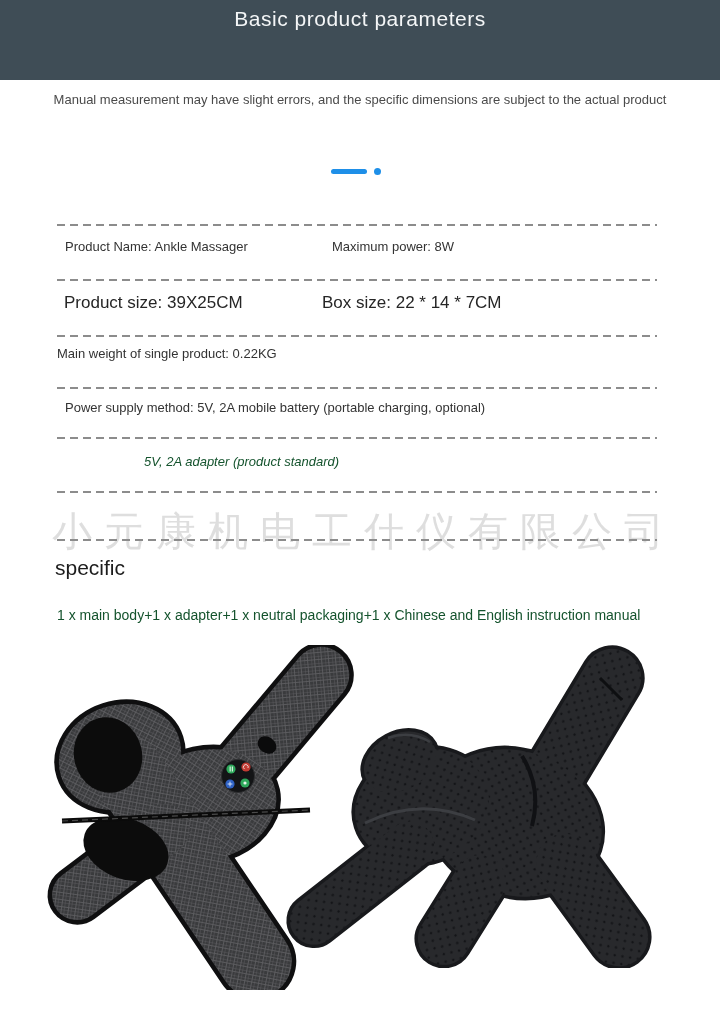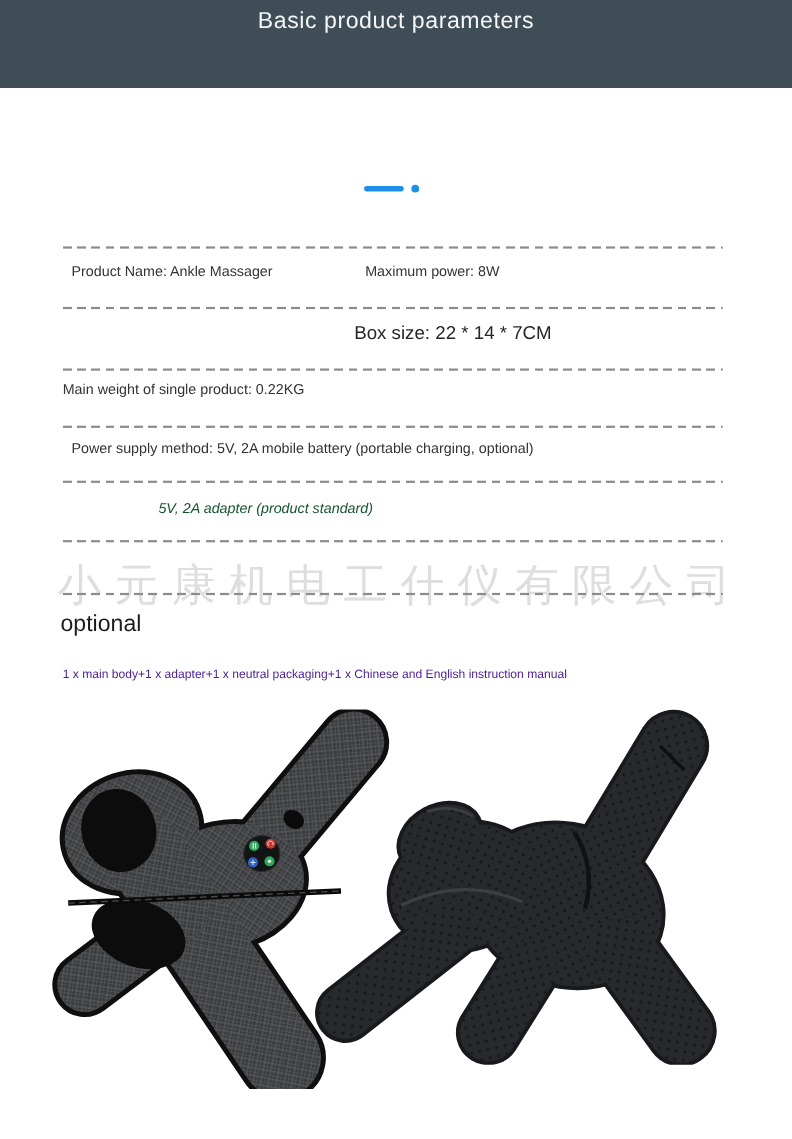--- a/index.html
+++ b/index.html
@@ -45,63 +45,65 @@
     font-size:40px;color:#bfbfbf;opacity:.5;letter-spacing:12px;
     white-space:nowrap;overflow:hidden;
   }
   
   .inv-heading{
     position:absolute;left:55px;top:556px;
     font-size:21px;color:#1c1c1c;font-weight:400;
   }
   .inv-items{
     position:absolute;left:57px;top:607px;width:640px;
-    font-size:11px;color:#4c1d95;white-space:nowrap;
+    font-size:14px;color:#14532d;white-space:nowrap;
   }
   
   .product-svg{position:absolute;}
   .svg-left{left:20px;top:645px;}
   .svg-right{left:270px;top:638px;}
 </style>
 </head>
 <body>
 
 <div class="page">
 
   <div class="banner">
     <div class="banner-title">Basic product parameters</div>
   </div>
 
+  <div class="note">Manual measurement may have slight errors, and the specific dimensions are subject to the actual product</div>
 
   <div class="deco-line"></div>
   <div class="deco-dot"></div>
 
   <div class="dash" style="top:224px"></div>
   <div class="dash" style="top:279px"></div>
   <div class="dash" style="top:335px"></div>
   <div class="dash" style="top:387px"></div>
   <div class="dash" style="top:437px"></div>
   <div class="dash" style="top:491px"></div>
   <div class="dash" style="top:539px"></div>
 
   <div class="cell" style="left:65px;top:239px">Product Name: Ankle Massager</div>
   <div class="cell" style="left:332px;top:239px">Maximum power: 8W</div>
 
+  <div class="cell big" style="left:64px;top:293px">Product size: 39X25CM</div>
   <div class="cell big" style="left:322px;top:293px">Box size: 22 * 14 * 7CM</div>
 
   <div class="cell" style="left:57px;top:346px">Main weight of single product: 0.22KG</div>
 
   <div class="cell" style="left:65px;top:400px">Power supply method: 5V, 2A mobile battery (portable charging, optional)</div>
 
   <div class="cell mid" style="left:144px;top:454px">5V, 2A adapter (product standard)</div>
 
 
   <div class="watermark">小元康机电工什仪有限公司</div>
 
-  <div class="inv-heading">optional</div>
+  <div class="inv-heading">specific</div>
   <div class="inv-items">1 x main body+1 x adapter+1 x neutral packaging+1 x Chinese and English instruction manual</div>
 
   <svg class="product-svg svg-left" width="340" height="345" viewBox="0 0 340 345">
     <defs>
       <pattern id="mesh" width="7" height="7" patternUnits="userSpaceOnUse" patternTransform="rotate(45)">
         <rect width="7" height="7" fill="#3a3b3d"></rect>
         <path d="M0 0H7 M0 3.5H7 M0 0V7 M3.5 0V7" stroke="#5d5e61" stroke-width="0.9"></path>
       </pattern>
       <g id="lshape">
         <ellipse cx="100" cy="112" rx="62" ry="52" transform="rotate(-18 100 112)"></ellipse>

